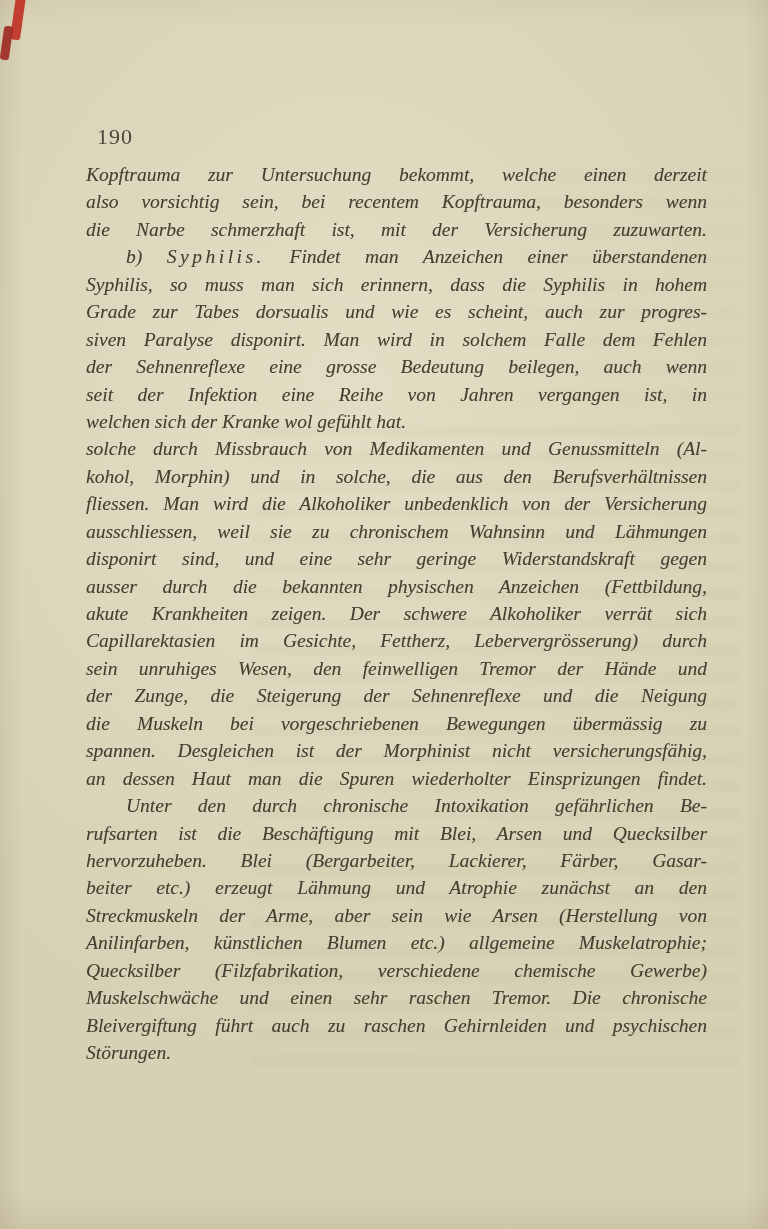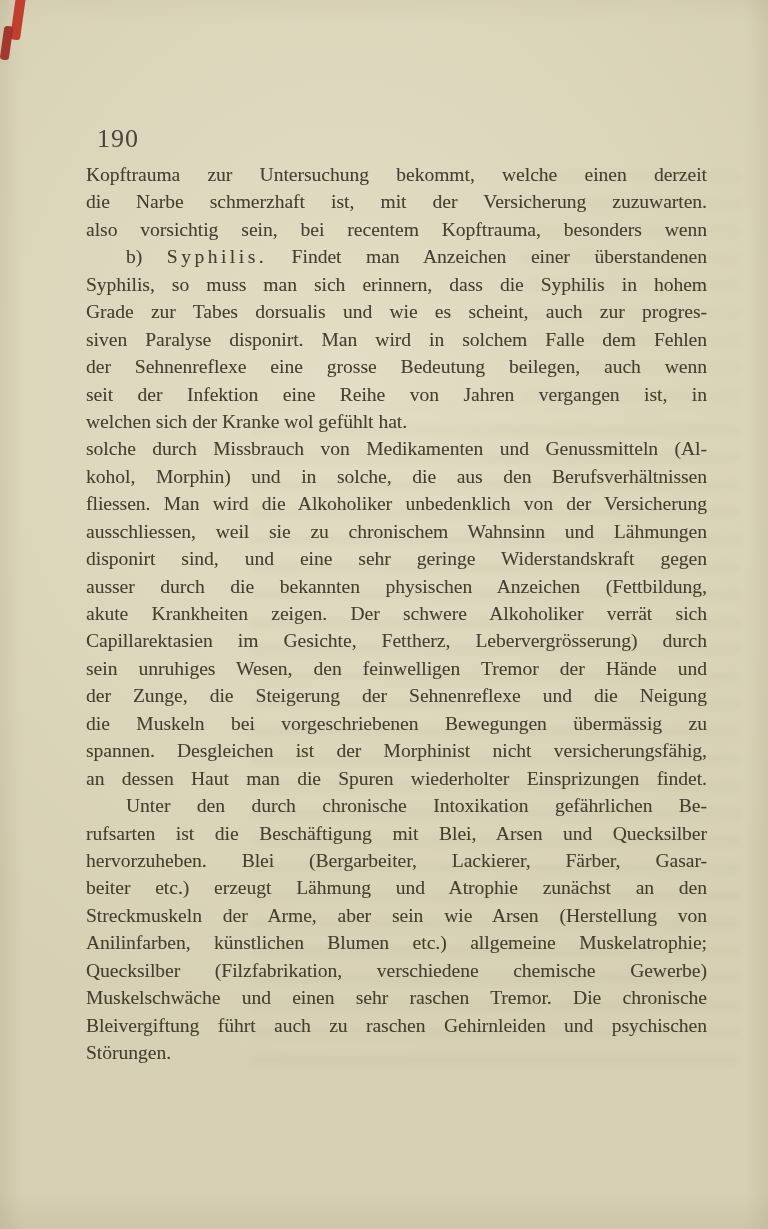--- a/index.html
+++ b/index.html
@@ -30,39 +30,40 @@
     opacity: 0.55;
     pointer-events: none;
   }
   .ghost-showthrough.upper {
     top: 170px; height: 230px; left: 520px; width: 220px; opacity: 0.4;
   }
 
   .page-number {
     position: absolute;
     left: 97px; top: 124px;
-    font-size: 26px;
+    font-size: 22px;
     letter-spacing: 1px;
     color: #4b443a;
   }
 
   .text-block {
     position: absolute;
     left: 86px; top: 161px;
     width: 621px;
   }
   .line {
     height: 27.45px;
     line-height: 27.45px;
     font-size: 19.5px;
     text-align: justify;
     text-align-last: justify;
     white-space: normal;
     color: #453e31;
     text-shadow: 0.3px 0.3px 0 rgba(69,62,49,0.25);
+    font-style: italic;
   }
   .line.indent { padding-left: 40px; }
   .line.last { text-align-last: left; }
   .sperr { letter-spacing: 3.5px; }
 
   .red-mark {
     position: absolute;
     border-radius: 3px;
     pointer-events: none;
   }
@@ -83,22 +84,22 @@
 <div class="ghost-showthrough"></div>
 <div class="ghost-showthrough upper"></div>
 
 <div class="red-mark m1" style="background: rgb(192, 54, 42);"></div>
 <div class="red-mark m2" style="background: rgb(158, 45, 35);"></div>
 
 <div class="page-number">190</div>
 
 <div class="text-block" id="text-block">
     <div class="line"><span>Kopftrauma zur Untersuchung bekommt, welche einen derzeit</span></div>
+    <div class="line"><span>also vorsichtig sein, bei recentem Kopftrauma, besonders wenn</span></div>
     <div class="line"><span>die Narbe schmerzhaft ist, mit der Versicherung zuzuwarten.</span></div>
-    <div class="line"><span>also vorsichtig sein, bei recentem Kopftrauma, besonders wenn</span></div>
     <div class="line indent"><span>b) </span><span class="sperr">Syphilis.</span><span> Findet man Anzeichen einer überstandenen</span></div>
     <div class="line"><span>Syphilis, so muss man sich erinnern, dass die Syphilis in hohem</span></div>
     <div class="line"><span>Grade zur Tabes dorsualis und wie es scheint, auch zur progres-</span></div>
     <div class="line"><span>siven Paralyse disponirt. Man wird in solchem Falle dem Fehlen</span></div>
     <div class="line"><span>der Sehnenreflexe eine grosse Bedeutung beilegen, auch wenn</span></div>
     <div class="line"><span>seit der Infektion eine Reihe von Jahren vergangen ist, in</span></div>
     <div class="line last"><span>welchen sich der Kranke wol gefühlt hat.</span></div>
     <div class="line"><span>solche durch Missbrauch von Medikamenten und Genussmitteln (Al-</span></div>
     <div class="line"><span>kohol, Morphin) und in solche, die aus den Berufsverhältnissen</span></div>
     <div class="line"><span>fliessen. Man wird die Alkoholiker unbedenklich von der Versicherung</span></div>

